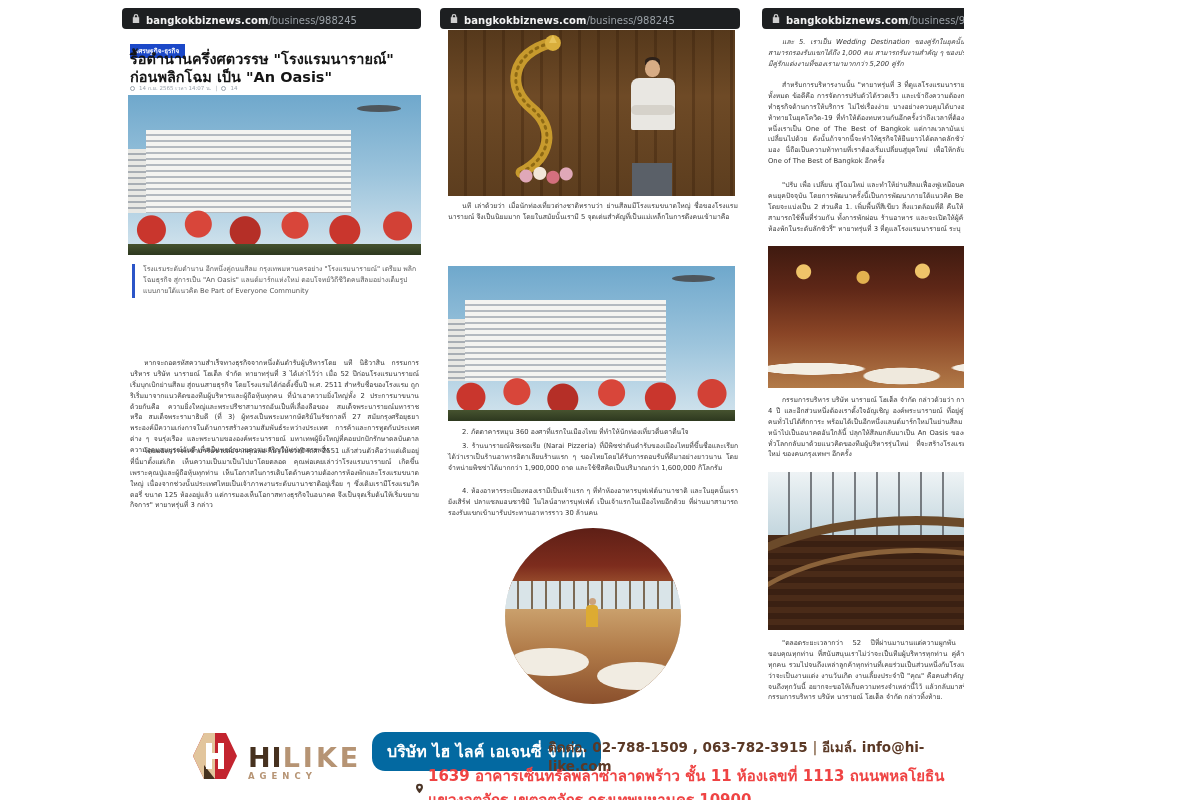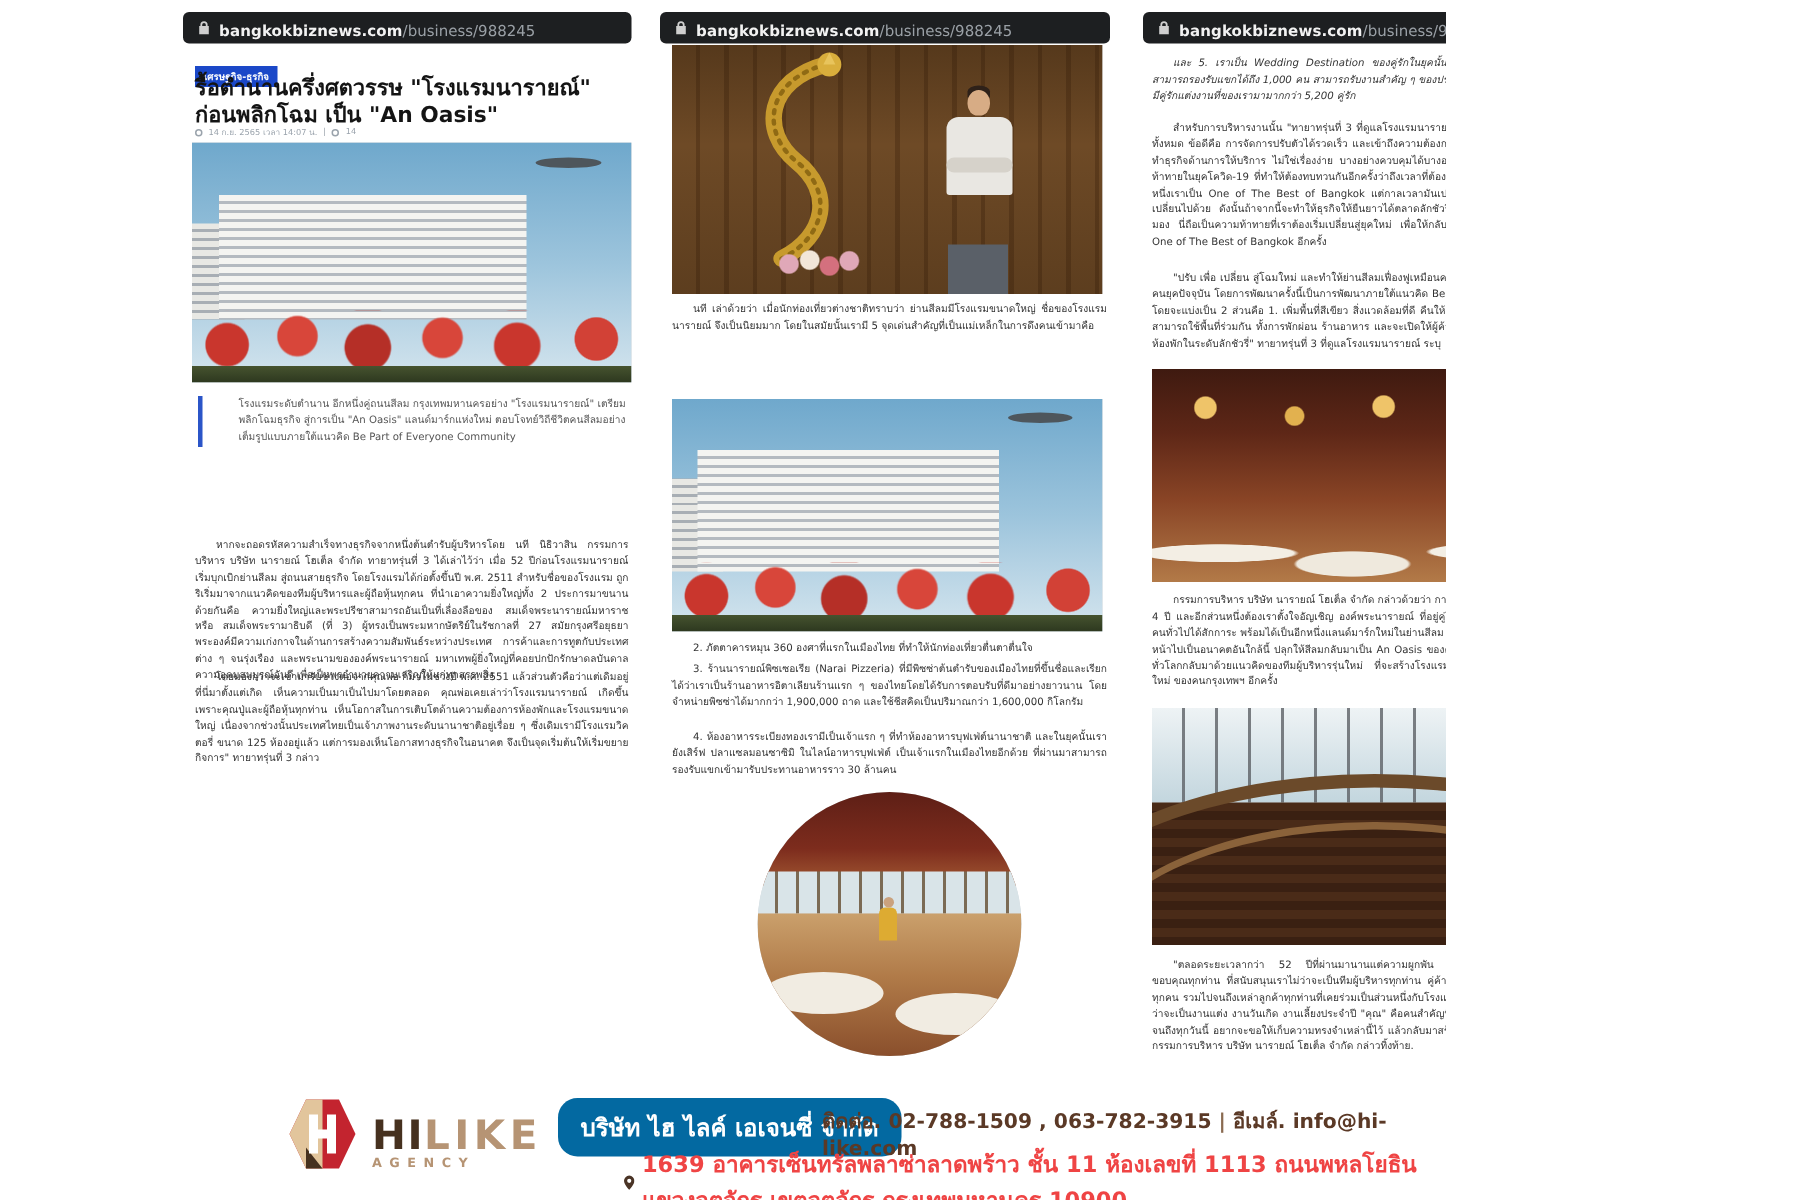--- a/index.html
+++ b/index.html
@@ -13,21 +13,21 @@
   .urlbar .host { color:#f2f2f2; font-size:10px; font-weight:bold; letter-spacing:.1px; }
   .urlbar .path { color:#9aa0a6; font-size:10px; }
   .lock { width:8px; height:11px; flex:0 0 auto; }
 
   
   .abs { position:absolute; }
   .badge { background:#1b48c8; color:#fff; font-size:6.5px; font-weight:bold; padding:2px 6px; display:inline-block; }
   .headline { font-size:14.5px; font-weight:800; color:#141414; line-height:1.24; }
   .meta { font-size:5.5px; color:#9aa3ac; display:flex; align-items:center; gap:4px; }
   .meta .dot { width:5px; height:5px; border:1px solid #9aa3ac; border-radius:50%; display:inline-block; }
-  .quote { border-left:3px solid #2b55c8; padding-left:24px; font-size:6.8px; color:#555; line-height:1.65; }
+  .quote { border-left:3px solid #2b55c8; padding-left:8px; font-size:6.8px; color:#555; line-height:1.65; }
   .para { font-size:6.8px; color:#333; line-height:1.6; text-indent:14px; text-align:justify; }
 
   
   .photo { position:absolute; overflow:hidden; background:#cfd6da; }
 
   
   .sky { position:absolute; inset:0; background:linear-gradient(180deg,#6fa8cc 0%,#9cc4dc 50%,#d5e5ee 100%); }
   .slab { position:absolute; left:6%; right:24%; top:22%; bottom:26%;
           background:repeating-linear-gradient(180deg,#f4f4f1 0 4px,#b4bac0 4px 6px); }
   .slab2 { position:absolute; left:0; width:12%; top:34%; bottom:26%;

